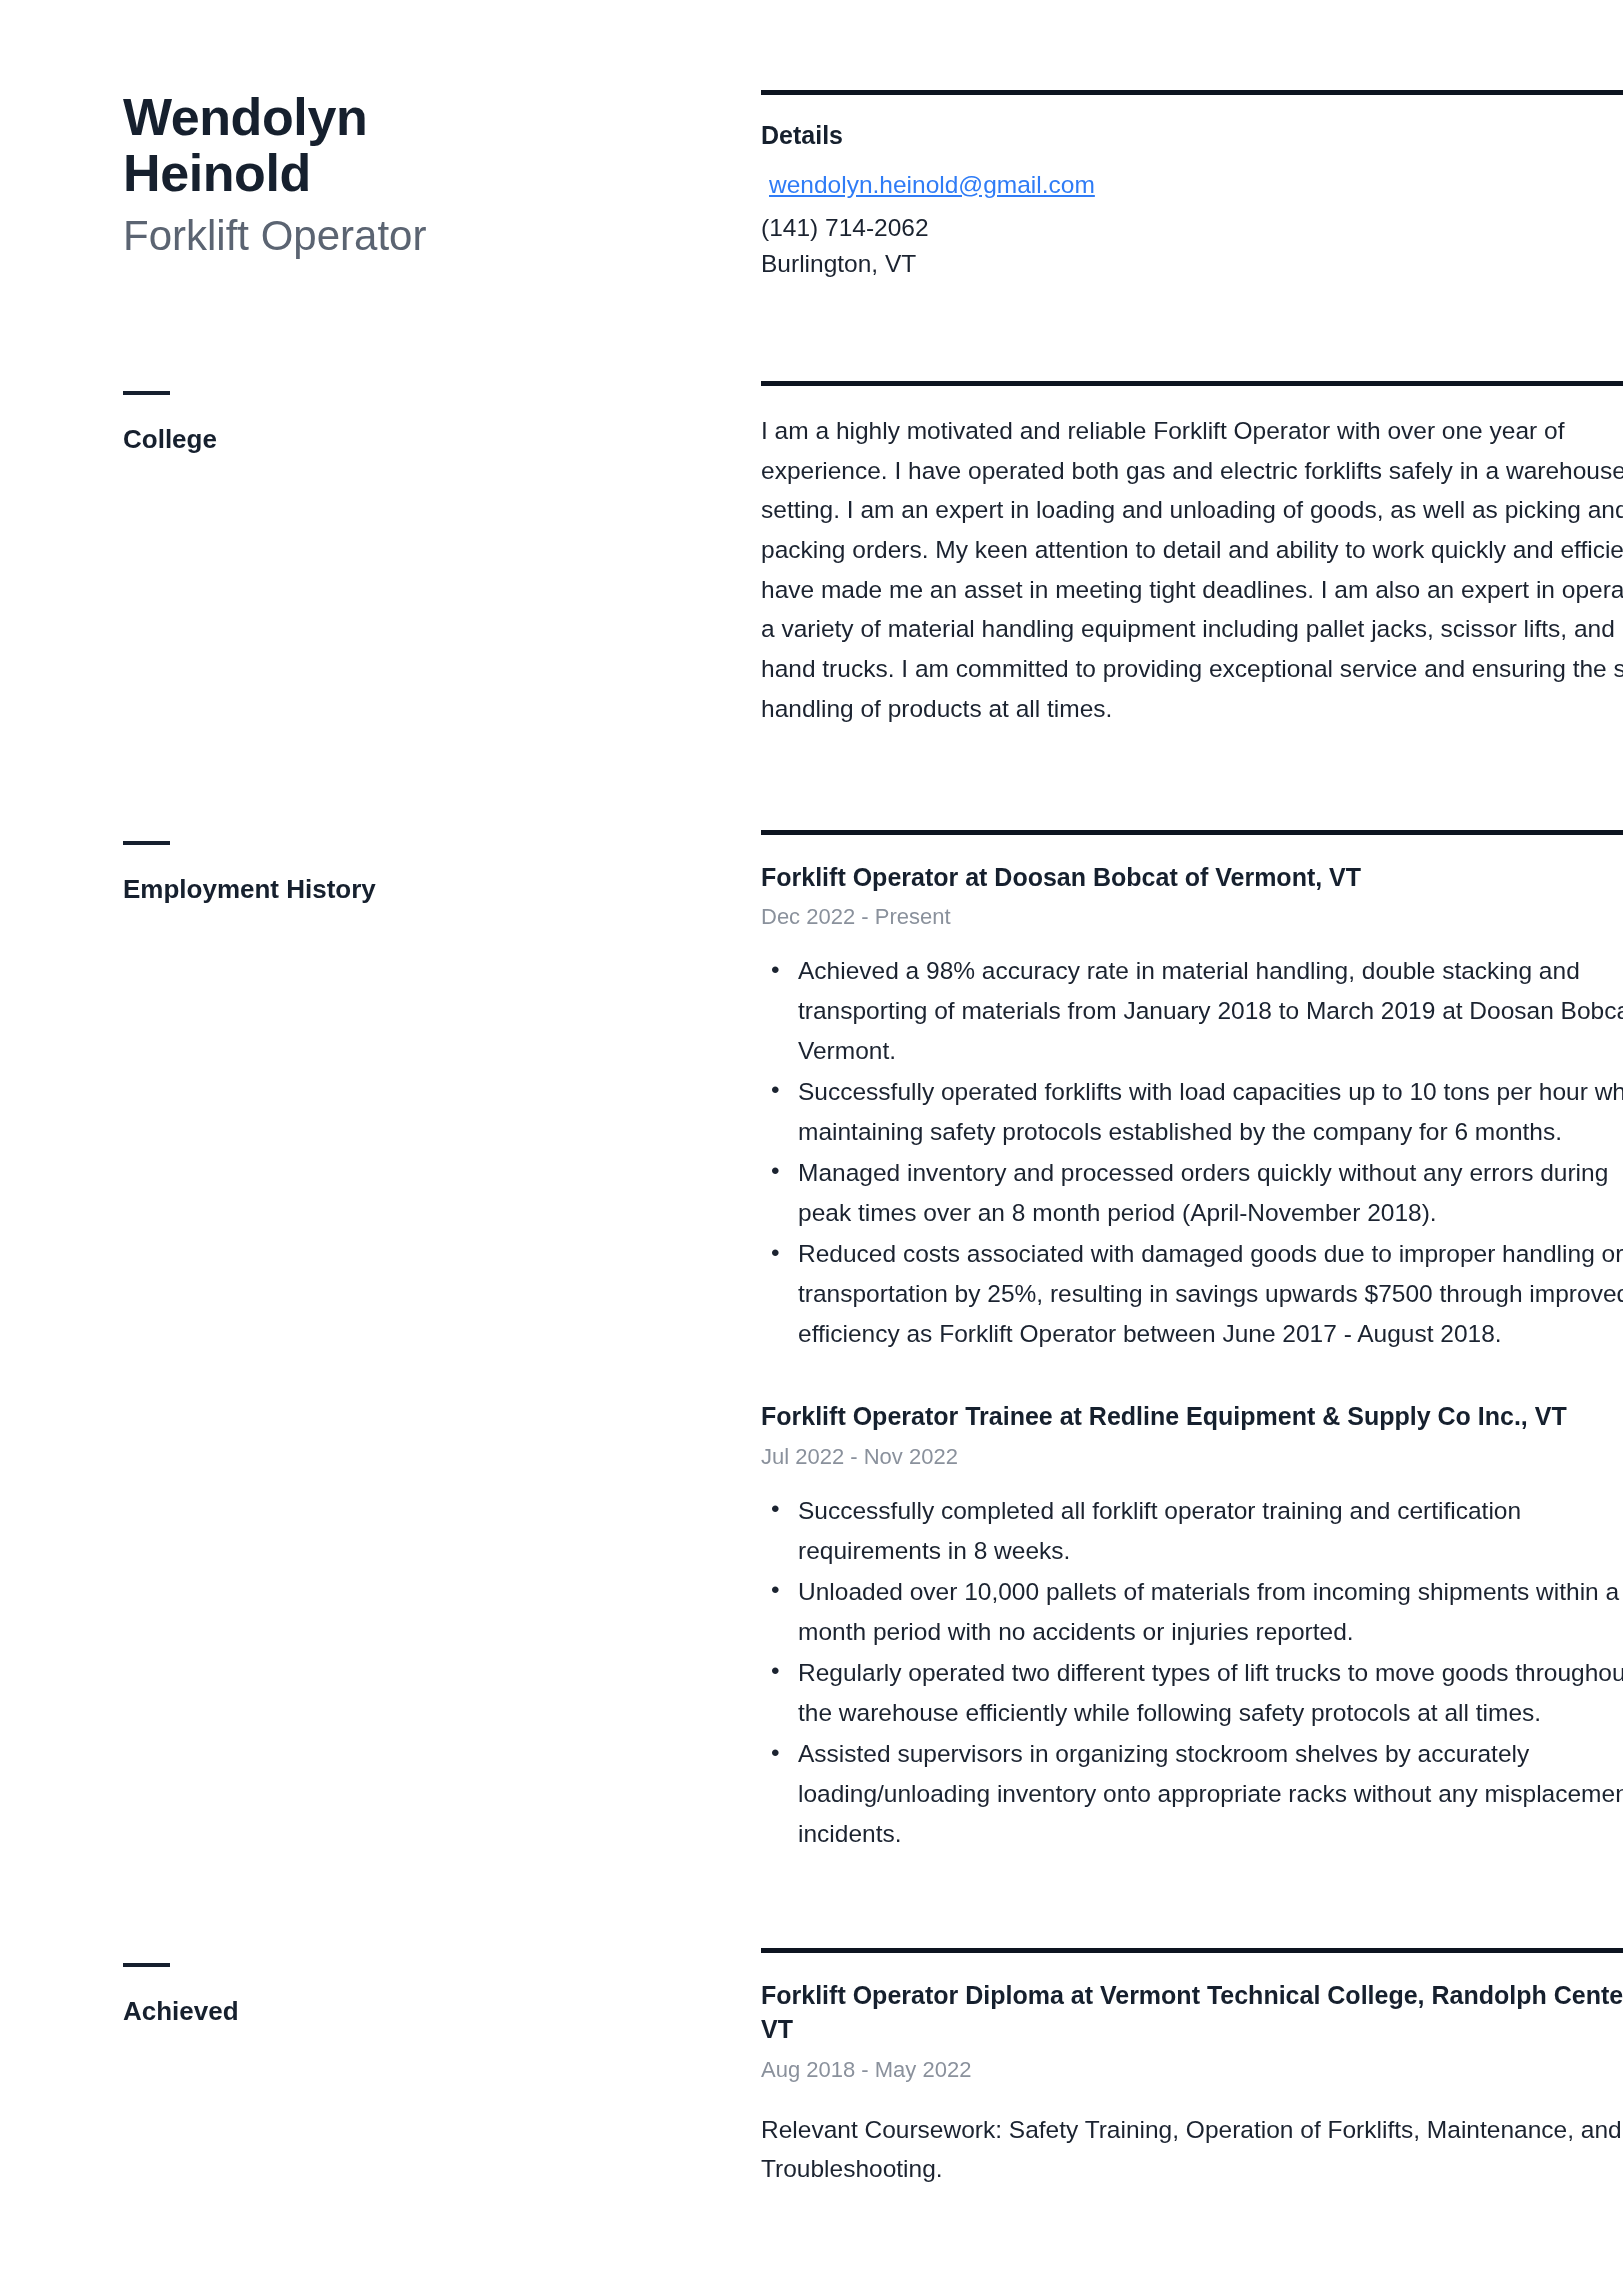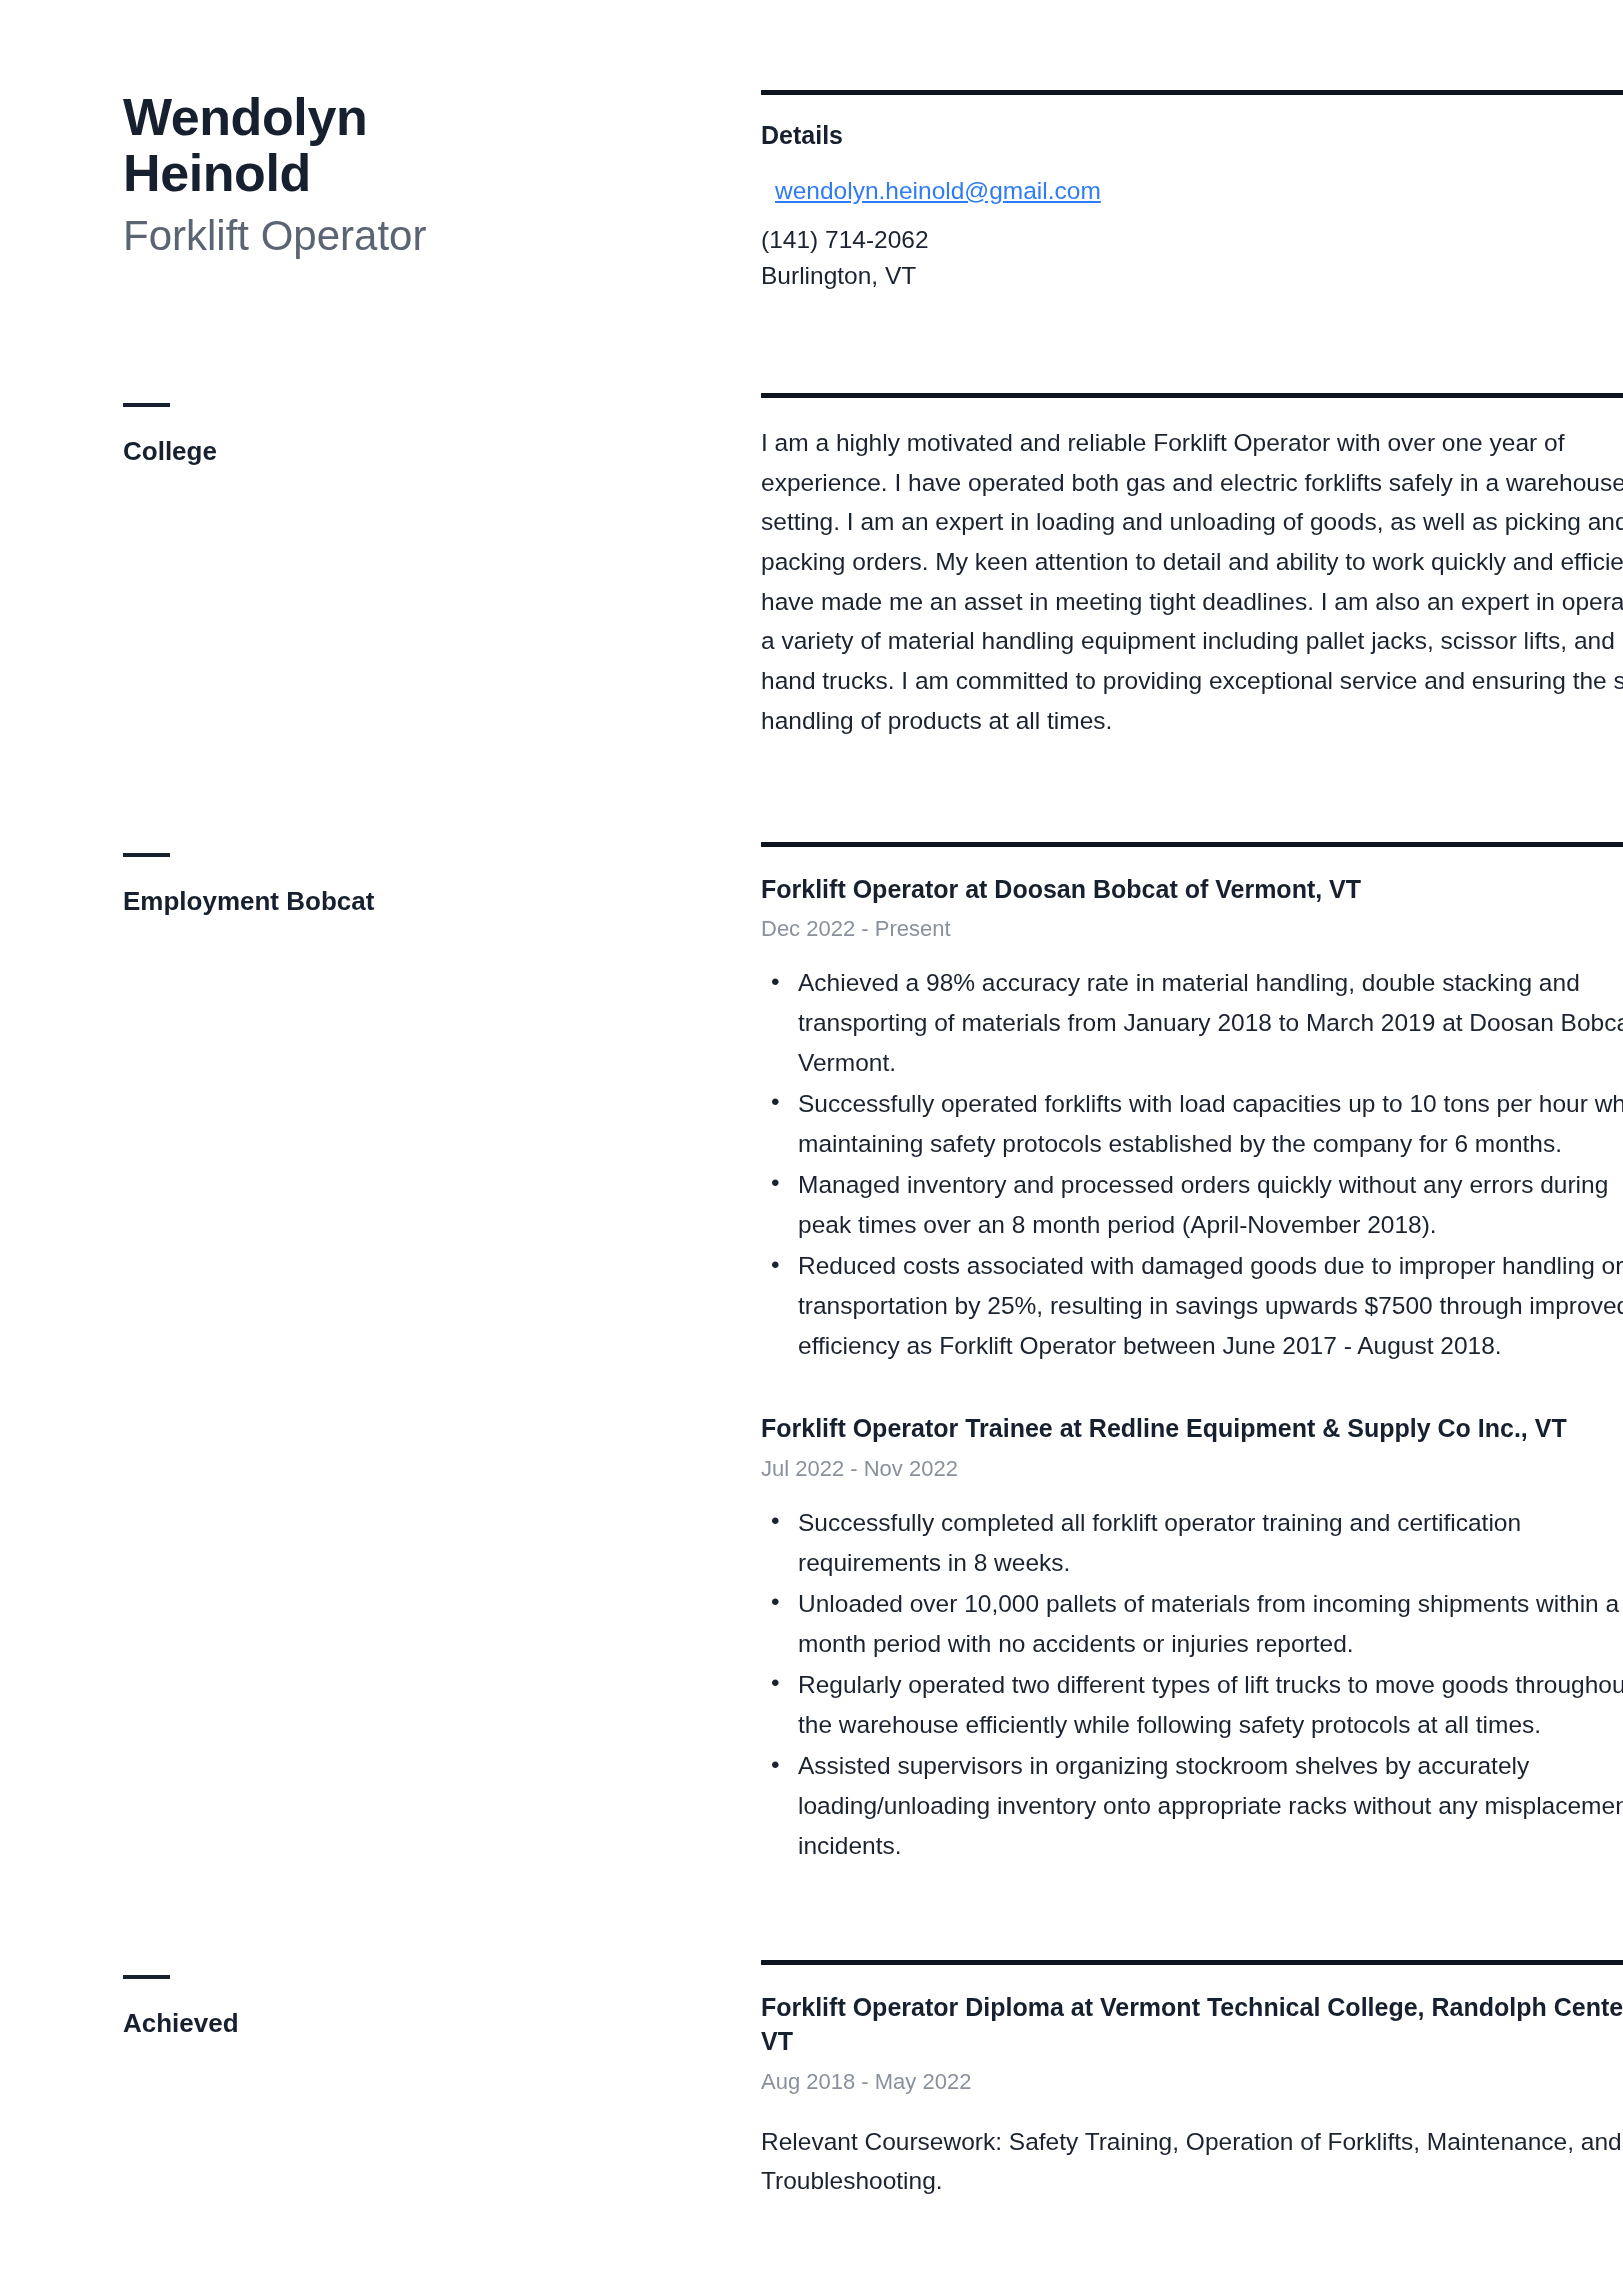--- a/index.html
+++ b/index.html
@@ -94,21 +94,21 @@
     line-height: 1.45;
     color: #1b2330;
     margin: 0;
   }
   .detail-link {
     font-size: 24.5px;
     line-height: 1.45;
     color: #2f7cf6;
     text-decoration: underline;
     display: inline-block;
-    margin: 14px;
+    margin: 8px;
   }
 
   .body-text {
     font-size: 24.5px;
     line-height: 1.62;
     color: #1b2330;
     margin: 0;
   }
 
   .entry { margin: 0 0 0 0; }
@@ -187,21 +187,21 @@
 
     <div class="right-col">
       <div style="height:100px;"></div>
       <div class="rule-top"></div>
       <p class="body-text">I am a highly motivated and reliable Forklift Operator with over one year of experience. I have operated both gas and electric forklifts safely in a warehouse setting. I am an expert in loading and unloading of goods, as well as picking and packing orders. My keen attention to detail and ability to work quickly and efficiently have made me an asset in meeting tight deadlines. I am also an expert in operating a variety of material handling equipment including pallet jacks, scissor lifts, and hand trucks. I am committed to providing exceptional service and ensuring the safe handling of products at all times.</p>
     </div>
 
     <div class="left-col">
       <div class="section-label-wrap" style="padding-top:112px;">
         <div class="label-rule"></div>
-        <h2 class="section-label">Employment Bobcat</h2>
+        <h2 class="section-label">Employment History</h2>
       </div>
     </div>
 
     <div class="right-col">
       <div style="height:101px;"></div>
       <div class="rule-top"></div>
 
       <div class="entry">
         <h3 class="entry-title">Forklift Operator at Doosan Bobcat of Vermont, VT</h3>
         <p class="entry-dates">Dec 2022 - Present</p>

